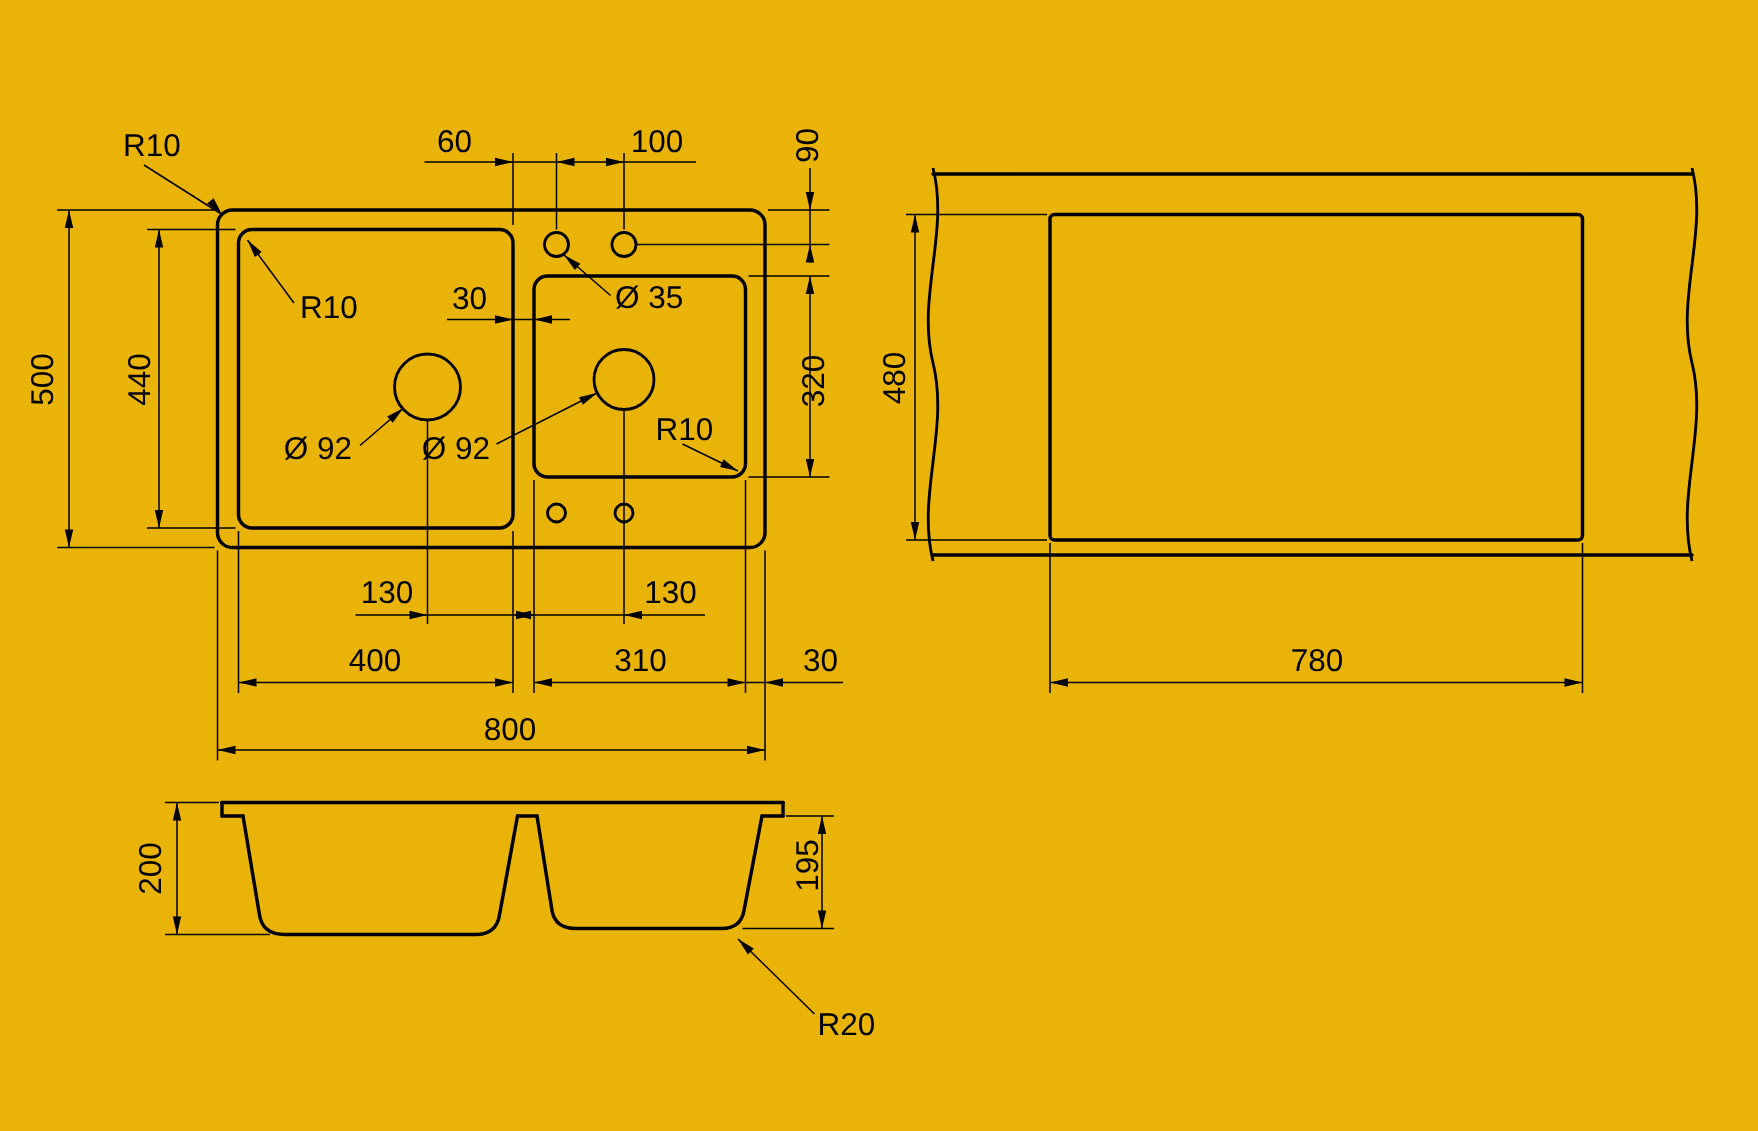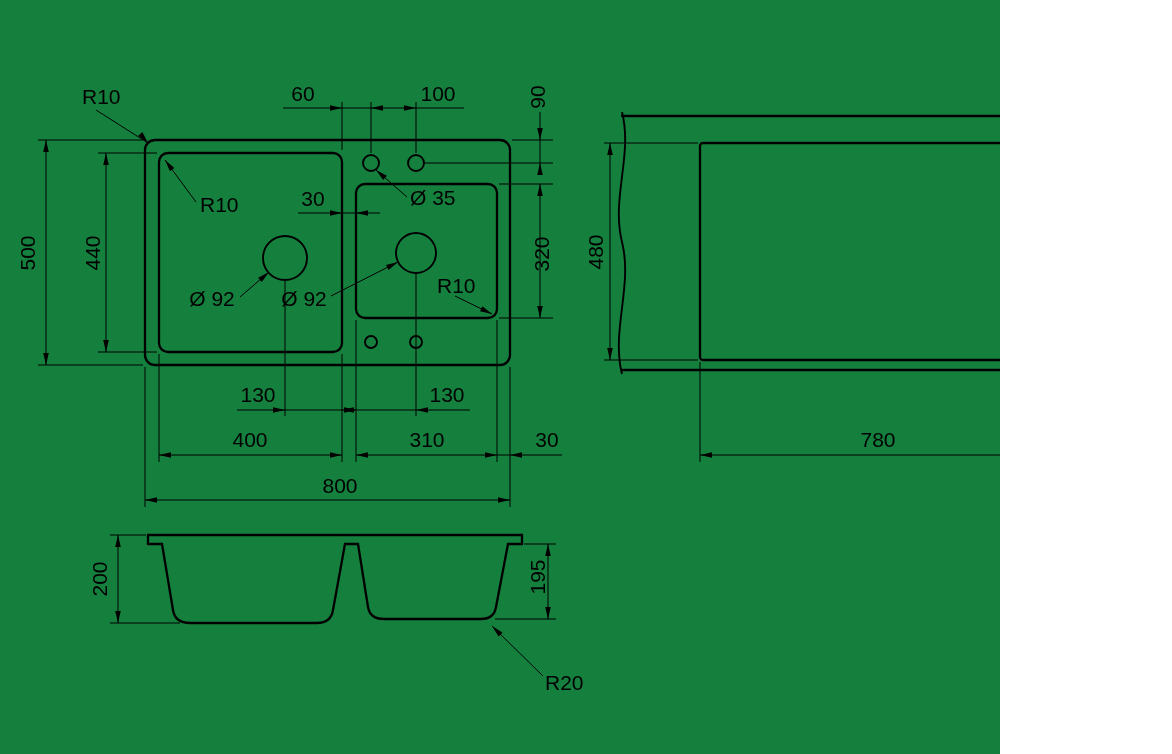--- a/index.html
+++ b/index.html
@@ -2,23 +2,23 @@
 <html><head>
 <meta charset="utf-8">
 <style>
   html, body {
     margin: 0;
     padding: 0;
     background: #ffffff;
   }
   .canvas {
     position: relative;
-    width: 1000px;
+    width: 1172px;
     height: 754px;
-    background: #15803d;
+    background: #eab308;
     overflow: hidden;
   }
   svg { display: block; }
   .outline {
     fill: none;
     stroke: #000000;
     stroke-width: 2.3;
     stroke-linecap: round;
     stroke-linejoin: round;
   }

